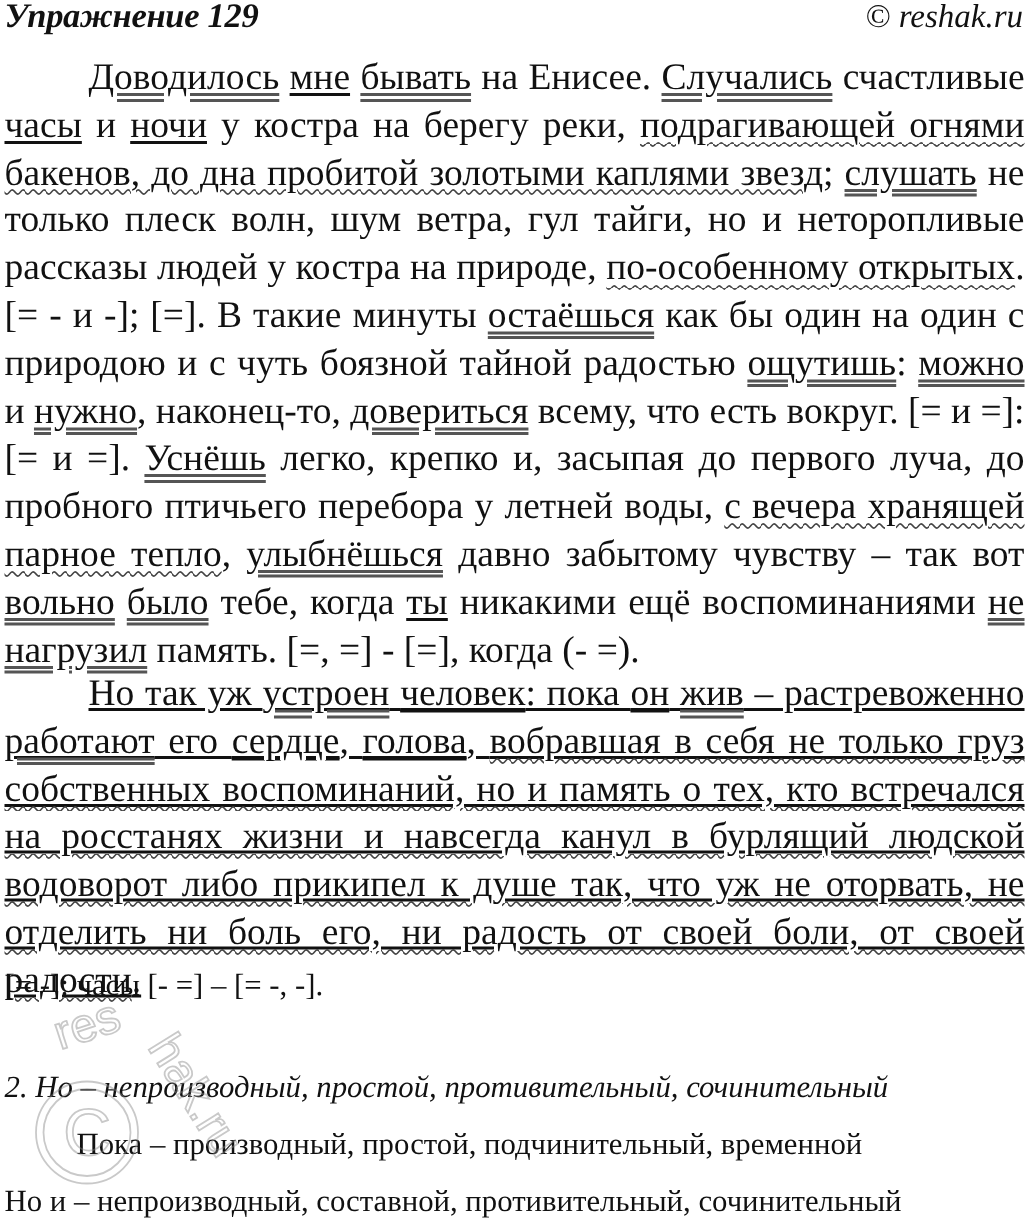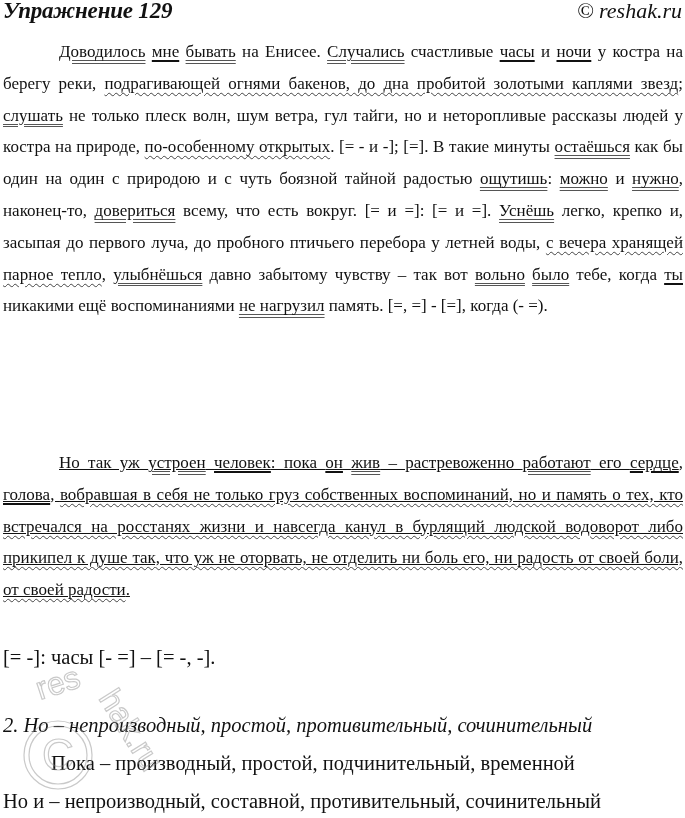--- a/index.html
+++ b/index.html
@@ -34,21 +34,21 @@
     .copyright {
       position: absolute;
       right: 3px;
       top: -2px;
       font-size: 22px;
     }
     .para {
       position: absolute;
       left: 3px;
       width: 680px;
-      font-size: 17px;
+      font-size: 25px;
       line-height: 31.8px;
       text-align: justify;
       text-justify: inter-word;
     }
     .p1 { top: 36px; }
     .p2 { top: 447px; text-decoration: underline; }
     .indent { display: inline-block; width: 56px; }
     .subj {
       text-decoration: underline;
       text-decoration-thickness: 1.5px;

